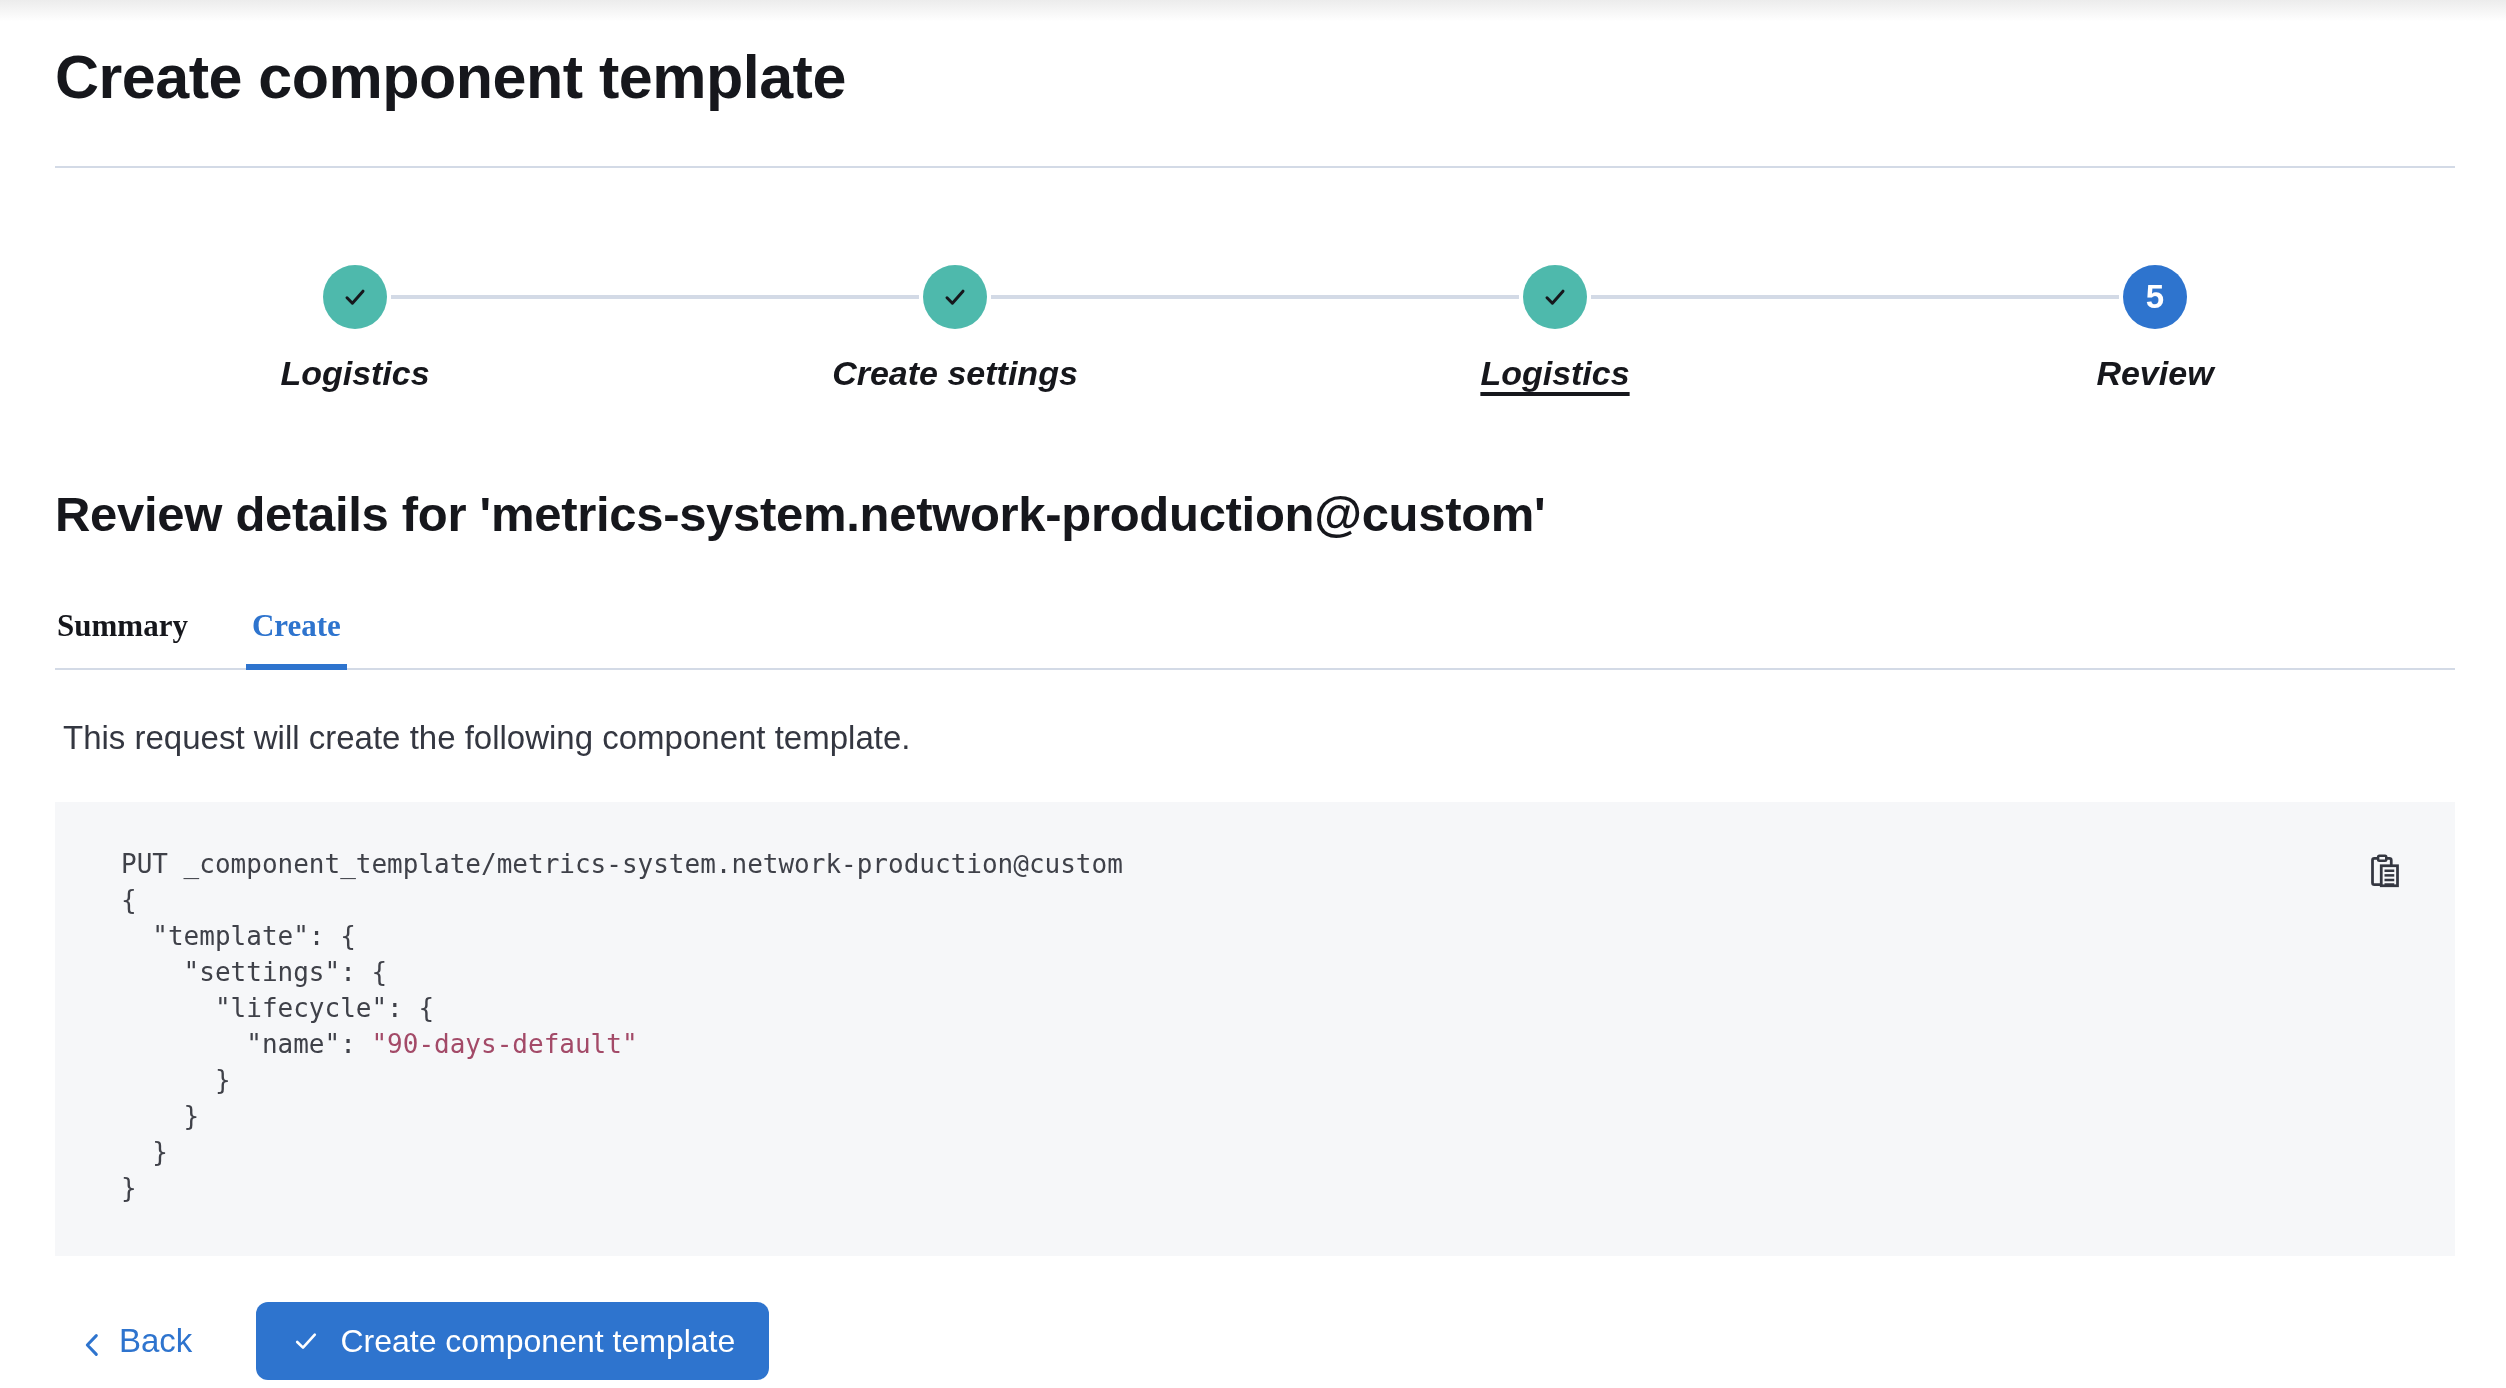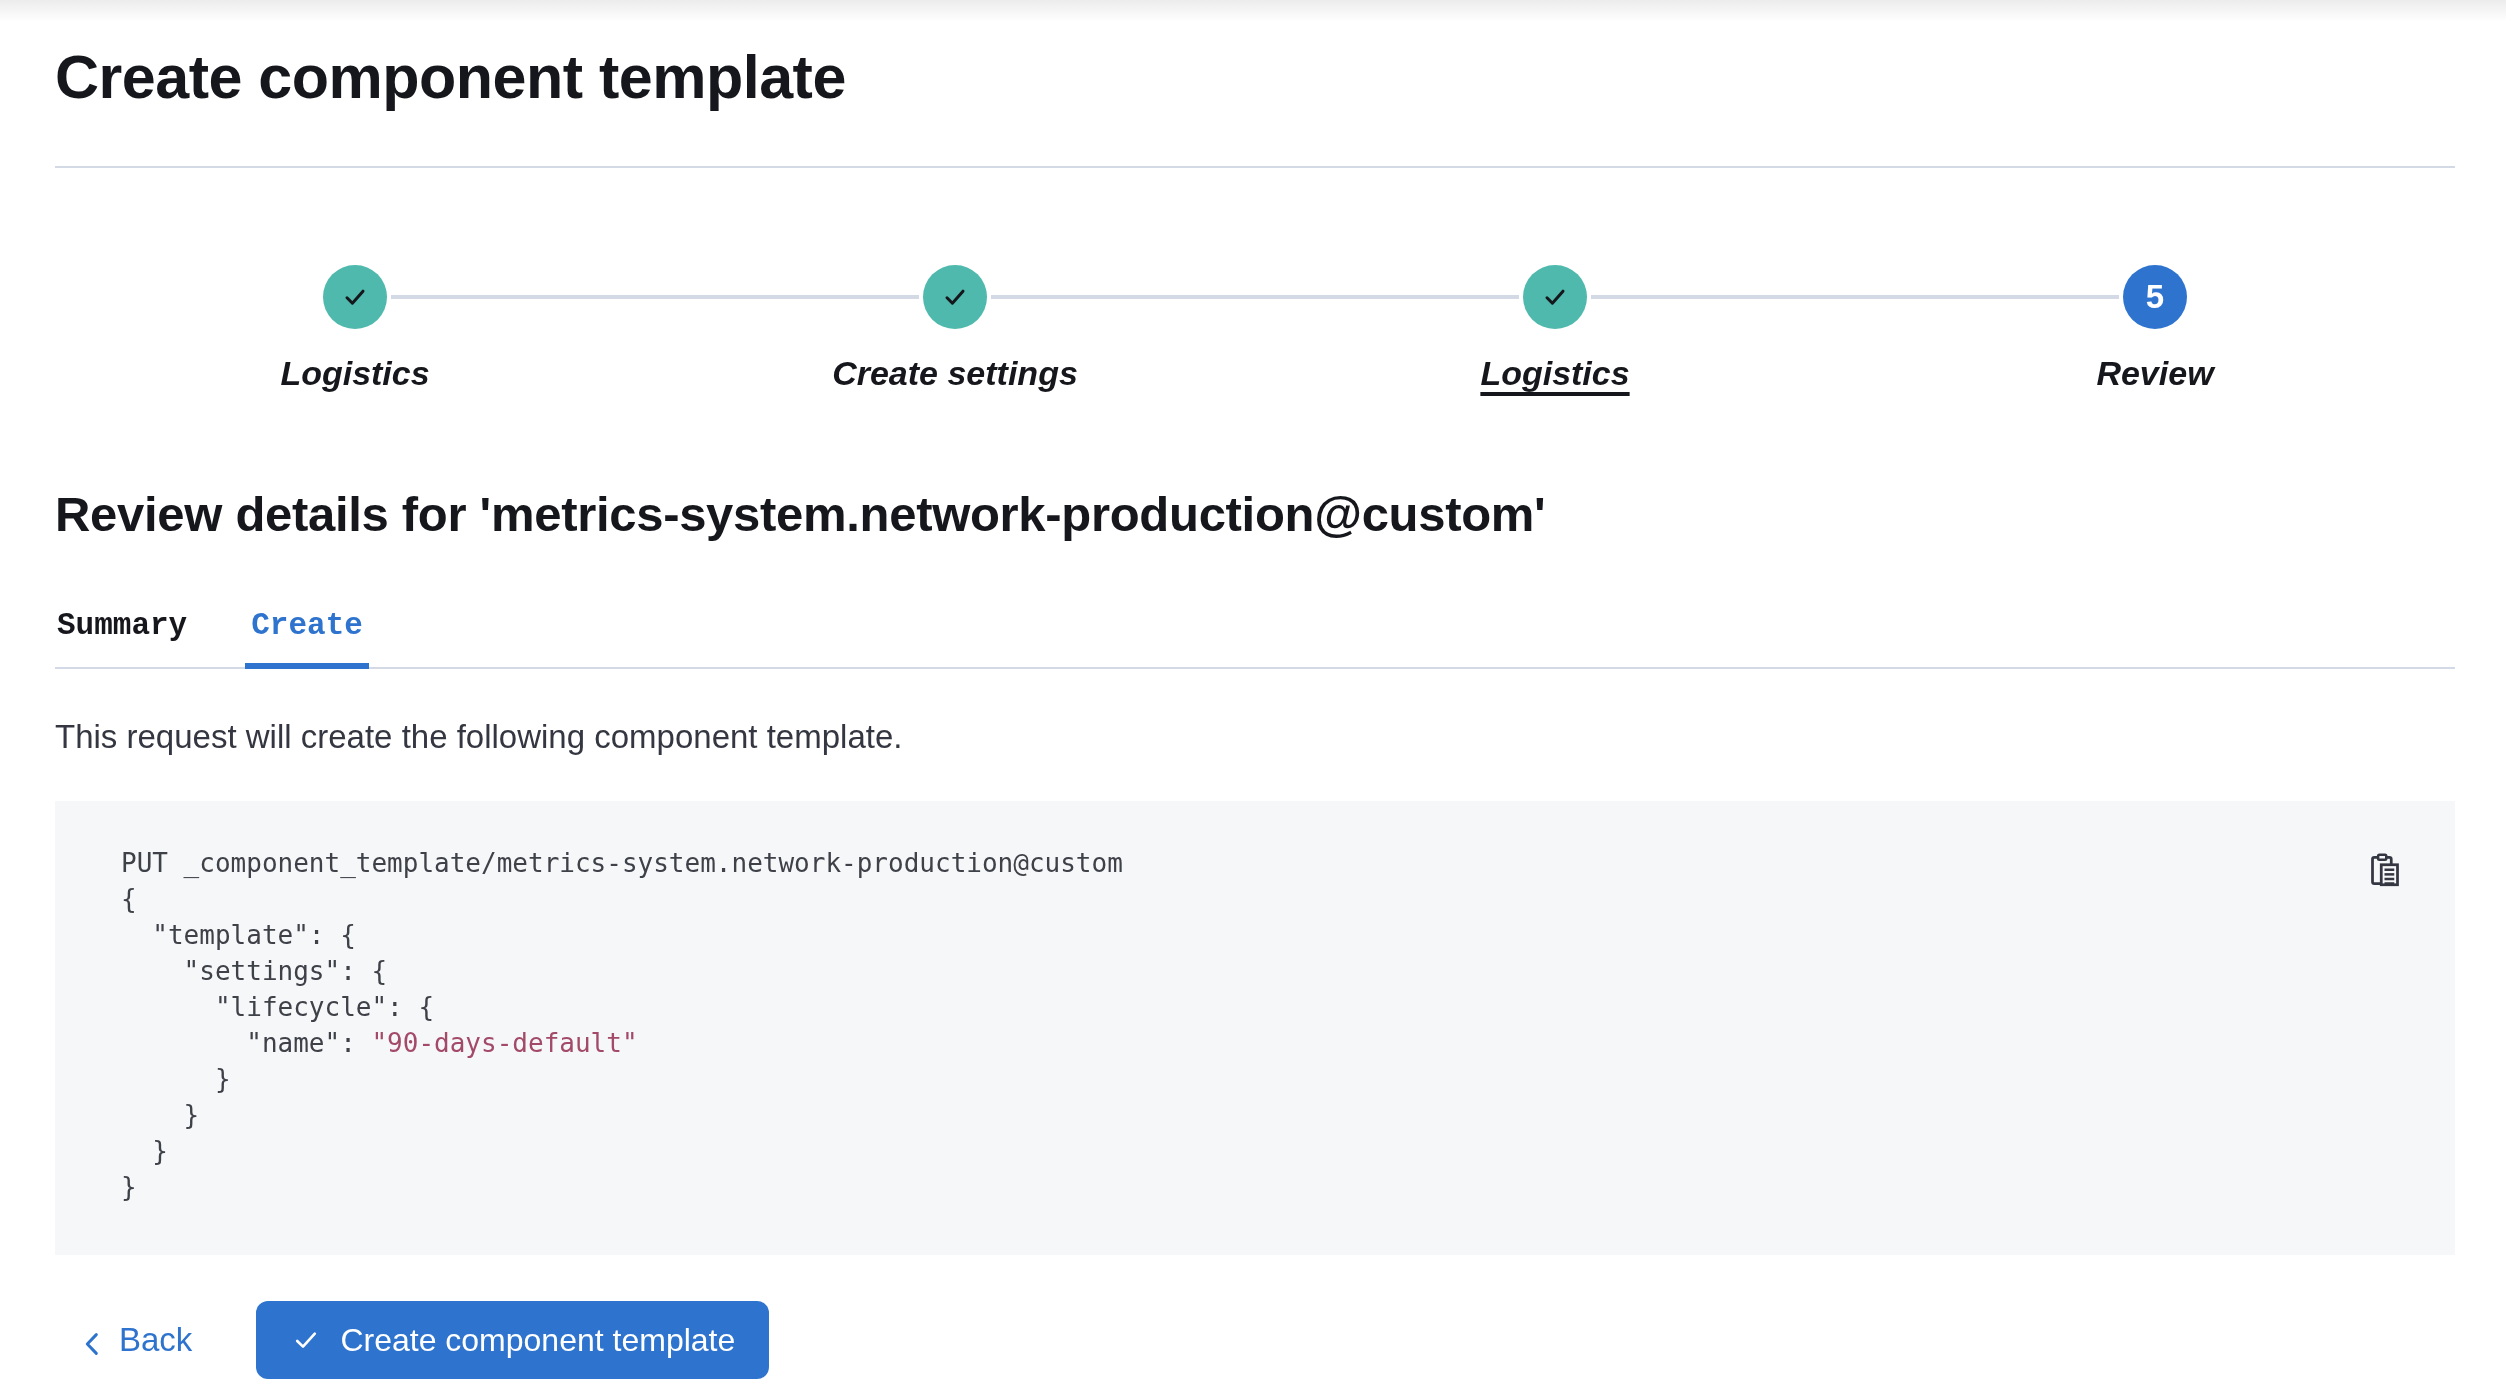--- a/index.html
+++ b/index.html
@@ -79,30 +79,30 @@
     letter-spacing: -0.3px;
     color: var(--text-dark);
   }
   .tabs {
     display: flex; gap: 60px;
     margin-top: 66px;
     border-bottom: 2px solid var(--divider);
   }
   .tab {
     background: transparent; border: none; padding: 0 2px 24px 2px;
-    font-family: Liberation Mono, monospace; font-size: 31px; font-weight: 600;
+    font-family: Liberation Serif, serif; font-size: 31px; font-weight: 600;
     color: var(--text-dark); cursor: pointer; position: relative;
   }
   .tab.selected { color: var(--primary); }
   .tab.selected::after {
     content: ""; position: absolute; left: -4px; right: -4px; bottom: -2px;
     height: 6px; background: var(--primary);
   }
   .description {
-    margin: 46px 0 0 0;
+    margin: 46px 0 0 8px;
     font-size: 33px; line-height: 44px;
     color: var(--text-body);
   }
   
   .code-panel {
     position: relative;
     margin-top: 42px;
     background: var(--code-bg);
     padding: 44px 100px 50px 50px;
   }

